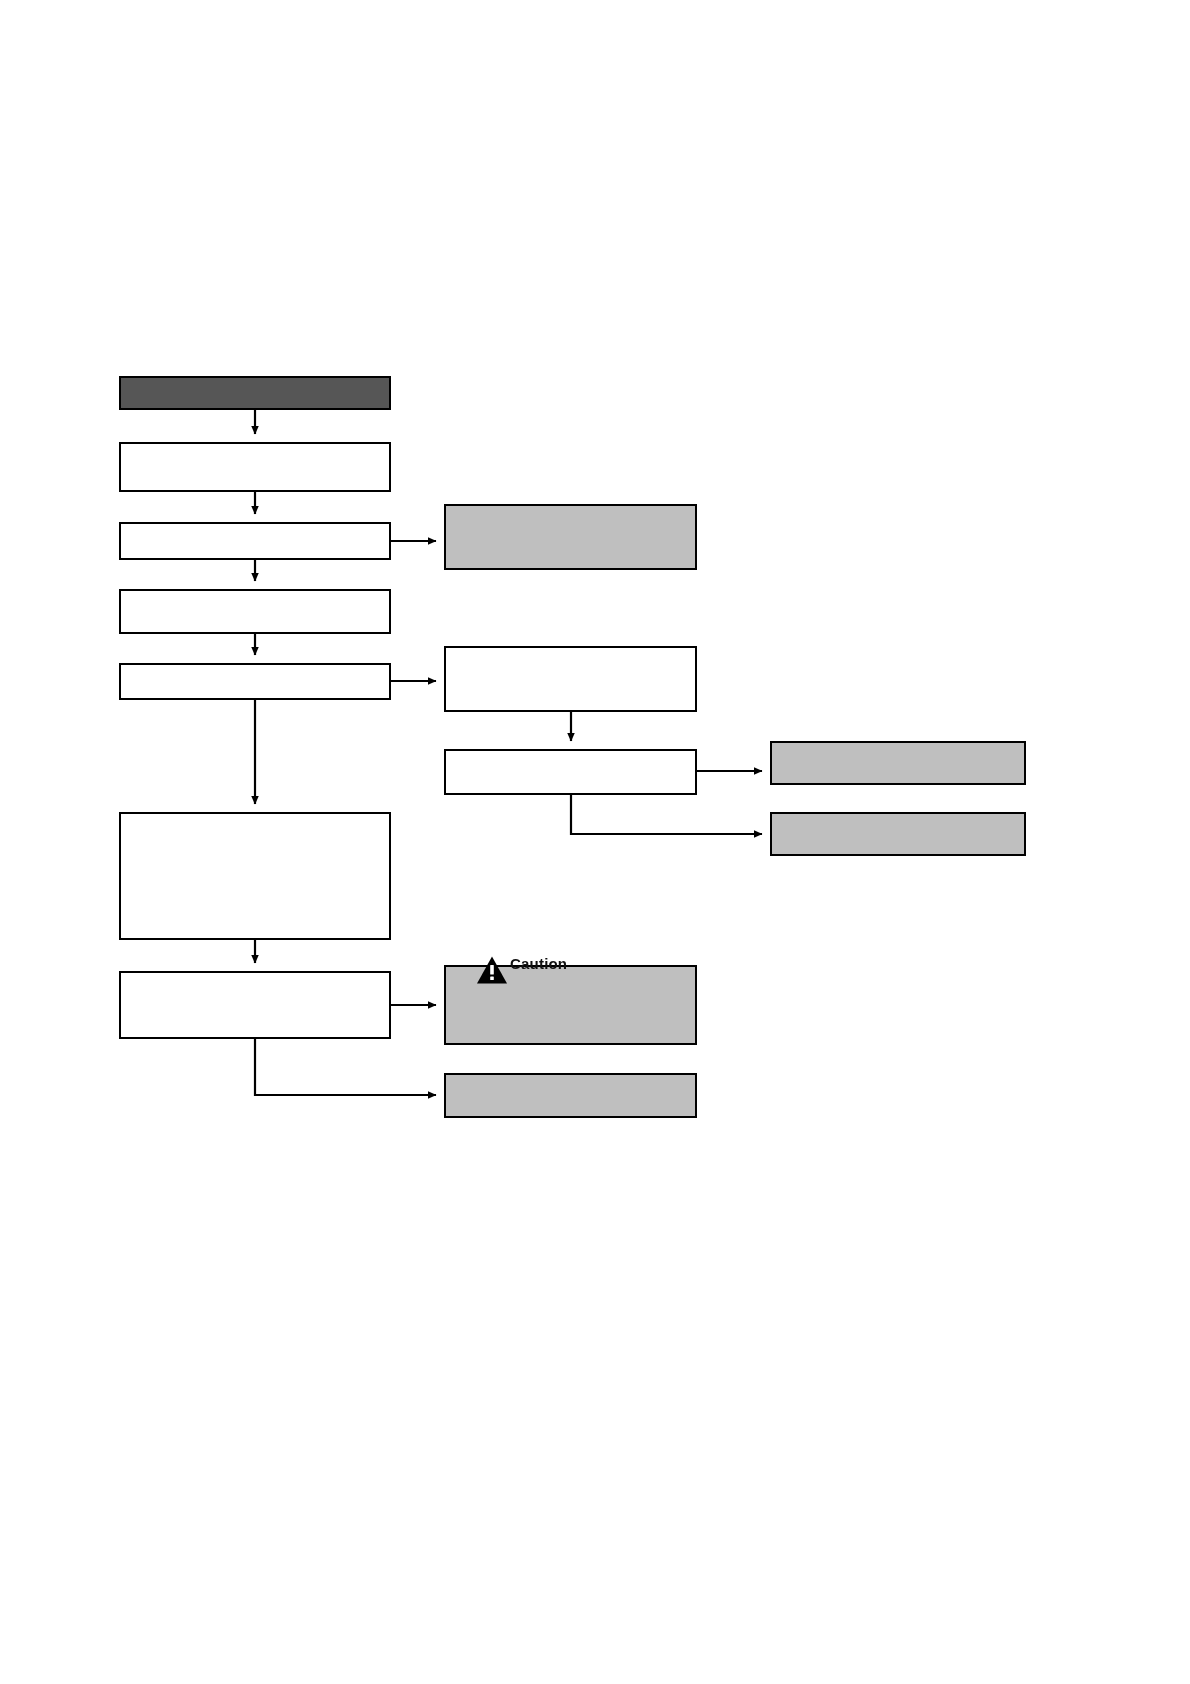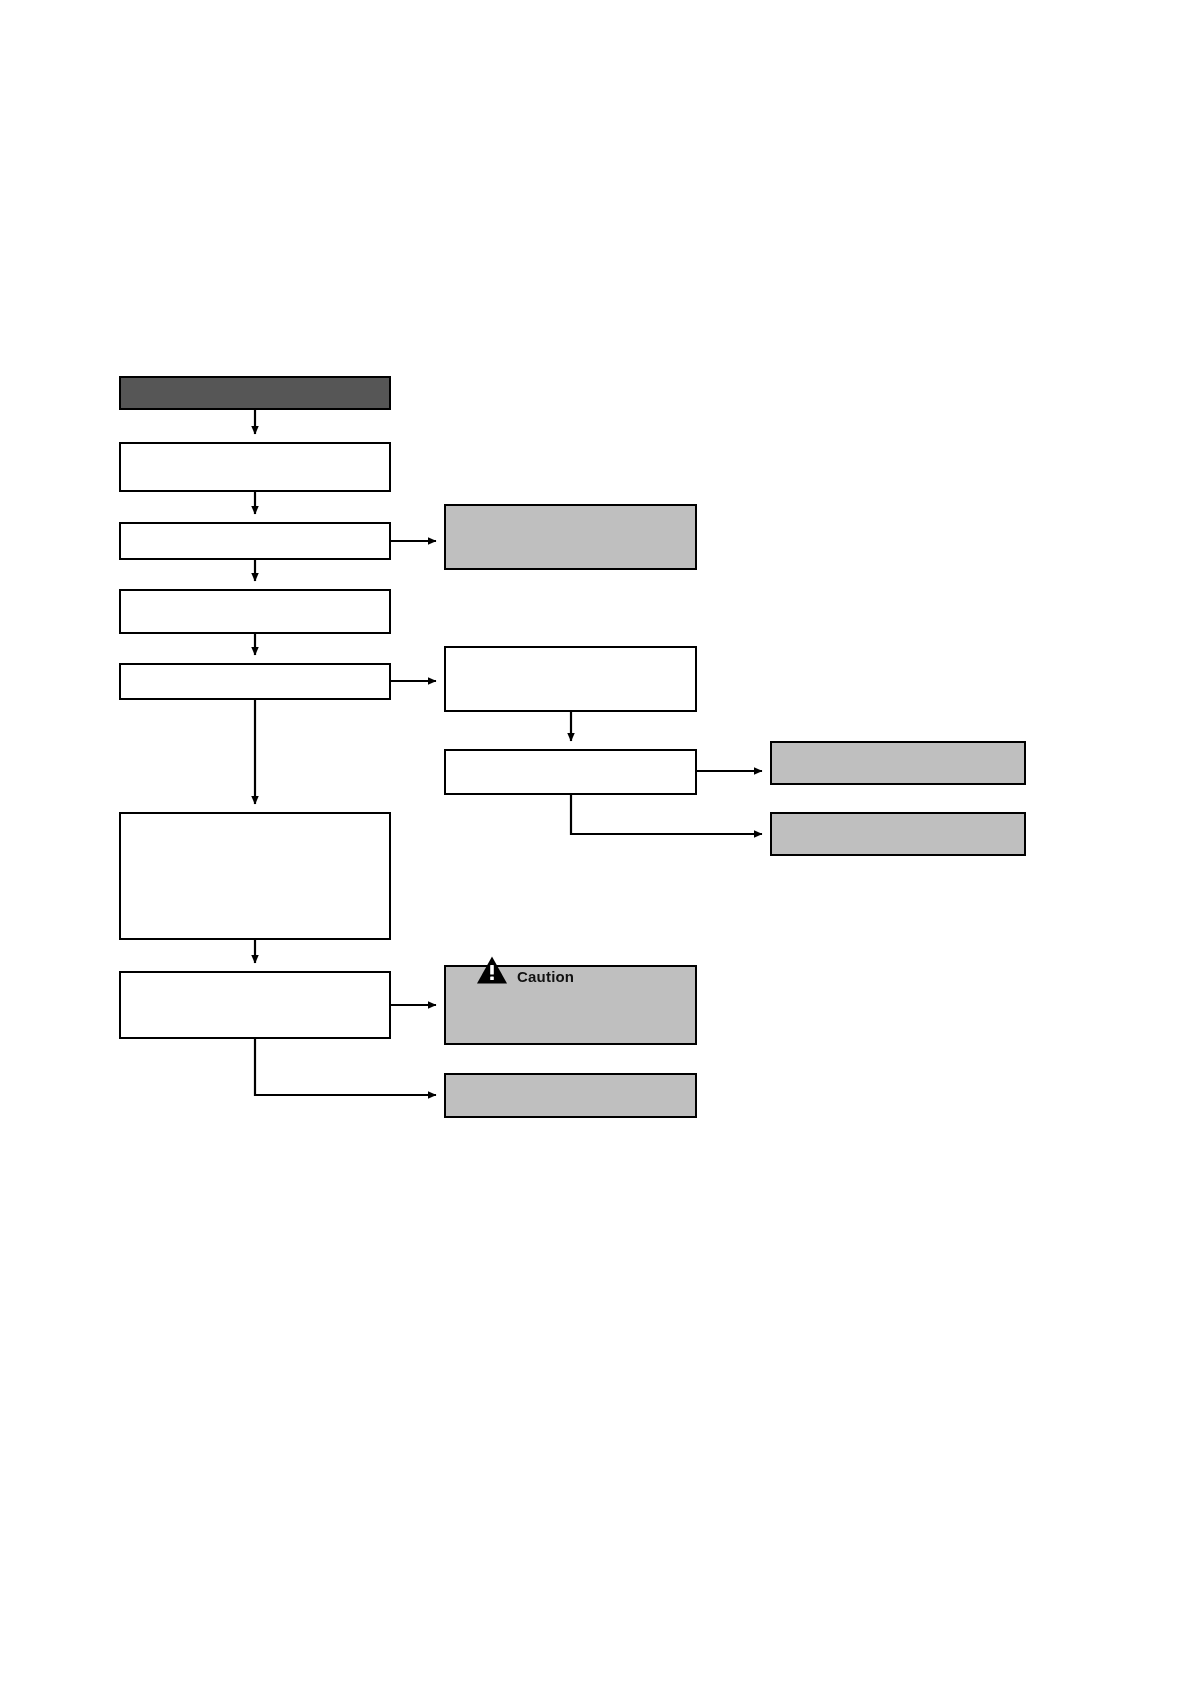--- a/index.html
+++ b/index.html
@@ -47,22 +47,22 @@
     background: #bfbfbf;
     border-color: #000000;
     color: #000000;
   }
   .node-box.process {
     background: #ffffff;
   }
   .caution-block {
     position: absolute;
     display: flex;
-    align-items: flex-end;
-    gap: 9px;
+    align-items: flex-start;
+    gap: 2px;
   }
   .caution-icon {
     display: block;
     width: 32px;
     height: 30px;
   }
   .caution-label {
     font-family: "Liberation Sans", sans-serif;
     font-size: 15px;
     font-weight: bold;

